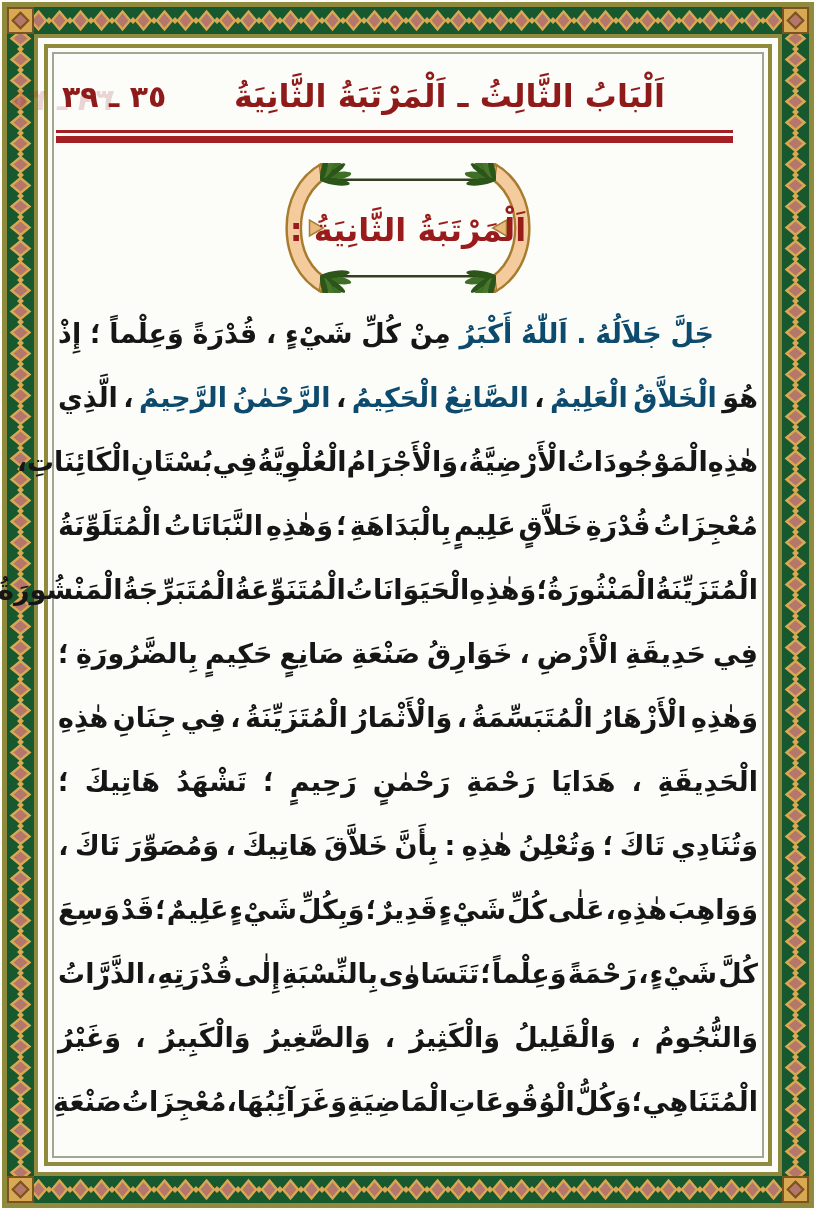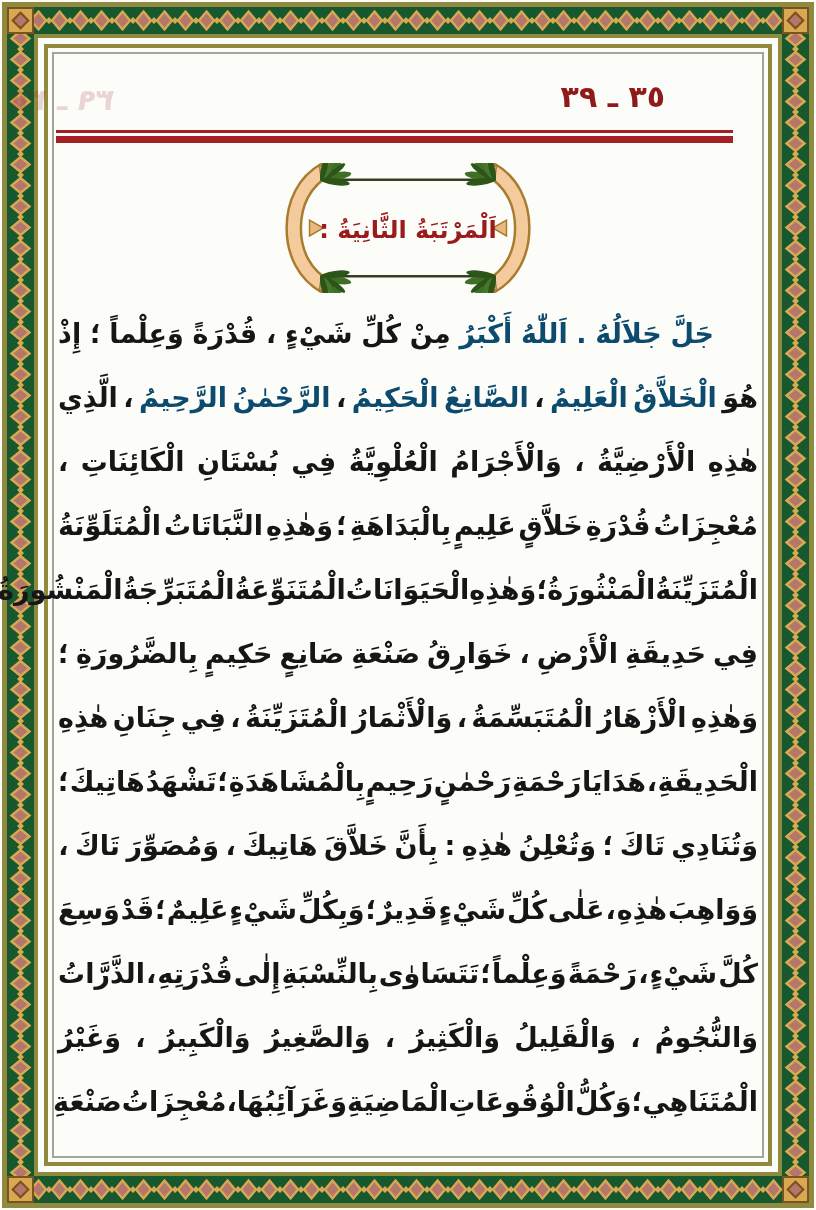--- a/index.html
+++ b/index.html
@@ -29,21 +29,21 @@
   .pages{font-size:30px;font-weight:bold;color:#8e1a1a;white-space:nowrap;letter-spacing:2px;}
   .ghost{position:absolute;top:26px;left:-46px;font-size:30px;font-weight:bold;color:#8e1a1a;
         opacity:.16;transform:scaleX(-1);white-space:nowrap;z-index:4;}
   .rule{margin:6px 27px 0 0;}
   .rule-thin{height:3px;background:#a32025;margin-bottom:3px;}
   .rule-thick{height:7px;background:#a32025;}
   
   .cartouche{position:relative;width:278px;height:130px;margin:20px auto 0 auto;}
   .cartouche svg{position:absolute;inset:0;}
   .cartouche-label{position:absolute;inset:0;display:flex;align-items:center;justify-content:center;
-        font-size:24px;font-weight:bold;color:#9a1b1b;padding-top:4px;}
+        font-size:32px;font-weight:bold;color:#9a1b1b;padding-top:4px;}
   
   .body{margin-top:8px;padding:0 2px;}
   .bline{display:flex;direction:rtl;justify-content:space-between;align-items:center;
         height:64px;font-size:27px;font-weight:bold;white-space:nowrap;}
   .bline.first{padding-right:44px;}
   .w.blk{color:#161616;}
   .w.red{color:#0c4a6e;}
 </style>
 </head>
 <body>
@@ -84,20 +84,21 @@
 
   <div class="frame-i1"></div>
   <div class="frame-i2"></div>
   <div class="frame-i3"></div>
 
   <div class="content">
 
     <div class="ghost">٣٥ ـ ٣٩</div>
 
     <div class="header-row">
+      <span class="title">اَلْبَابُ الثَّالِثُ ـ اَلْمَرْتَبَةُ الثَّانِيَةُ</span>
       <span class="pages">٣٥ ـ ٣٩</span>
     </div>
 
     <div class="rule">
       <div class="rule-thin"></div>
       <div class="rule-thick"></div>
     </div>
 
     <div class="cartouche">
       <svg viewBox="0 0 280 132" width="278" height="130">
@@ -164,20 +165,21 @@
           <span class="w red">الصَّانِعُ</span>
           <span class="w red">الْحَكِيمُ</span>
           <span class="w blk">،</span>
           <span class="w red">الرَّحْمٰنُ</span>
           <span class="w red">الرَّحِيمُ</span>
           <span class="w blk">،</span>
           <span class="w blk">الَّذِي</span>
         </div>
         <div class="bline">
           <span class="w blk">هٰذِهِ</span>
+          <span class="w blk">الْمَوْجُودَاتُ</span>
           <span class="w blk">الْأَرْضِيَّةُ</span>
           <span class="w blk">،</span>
           <span class="w blk">وَالْأَجْرَامُ</span>
           <span class="w blk">الْعُلْوِيَّةُ</span>
           <span class="w blk">فِي</span>
           <span class="w blk">بُسْتَانِ</span>
           <span class="w blk">الْكَائِنَاتِ</span>
           <span class="w blk">،</span>
         </div>
         <div class="bline">
@@ -225,21 +227,20 @@
           <span class="w blk">جِنَانِ</span>
           <span class="w blk">هٰذِهِ</span>
         </div>
         <div class="bline">
           <span class="w blk">الْحَدِيقَةِ</span>
           <span class="w blk">،</span>
           <span class="w blk">هَدَايَا</span>
           <span class="w blk">رَحْمَةِ</span>
           <span class="w blk">رَحْمٰنٍ</span>
           <span class="w blk">رَحِيمٍ</span>
-          <span class="w blk">بِالْمُشَاهَدَةِ</span>
           <span class="w blk">؛</span>
           <span class="w blk">تَشْهَدُ</span>
           <span class="w blk">هَاتِيكَ</span>
           <span class="w blk">؛</span>
         </div>
         <div class="bline">
           <span class="w blk">وَتُنَادِي</span>
           <span class="w blk">تَاكَ</span>
           <span class="w blk">؛</span>
           <span class="w blk">وَتُعْلِنُ</span>

